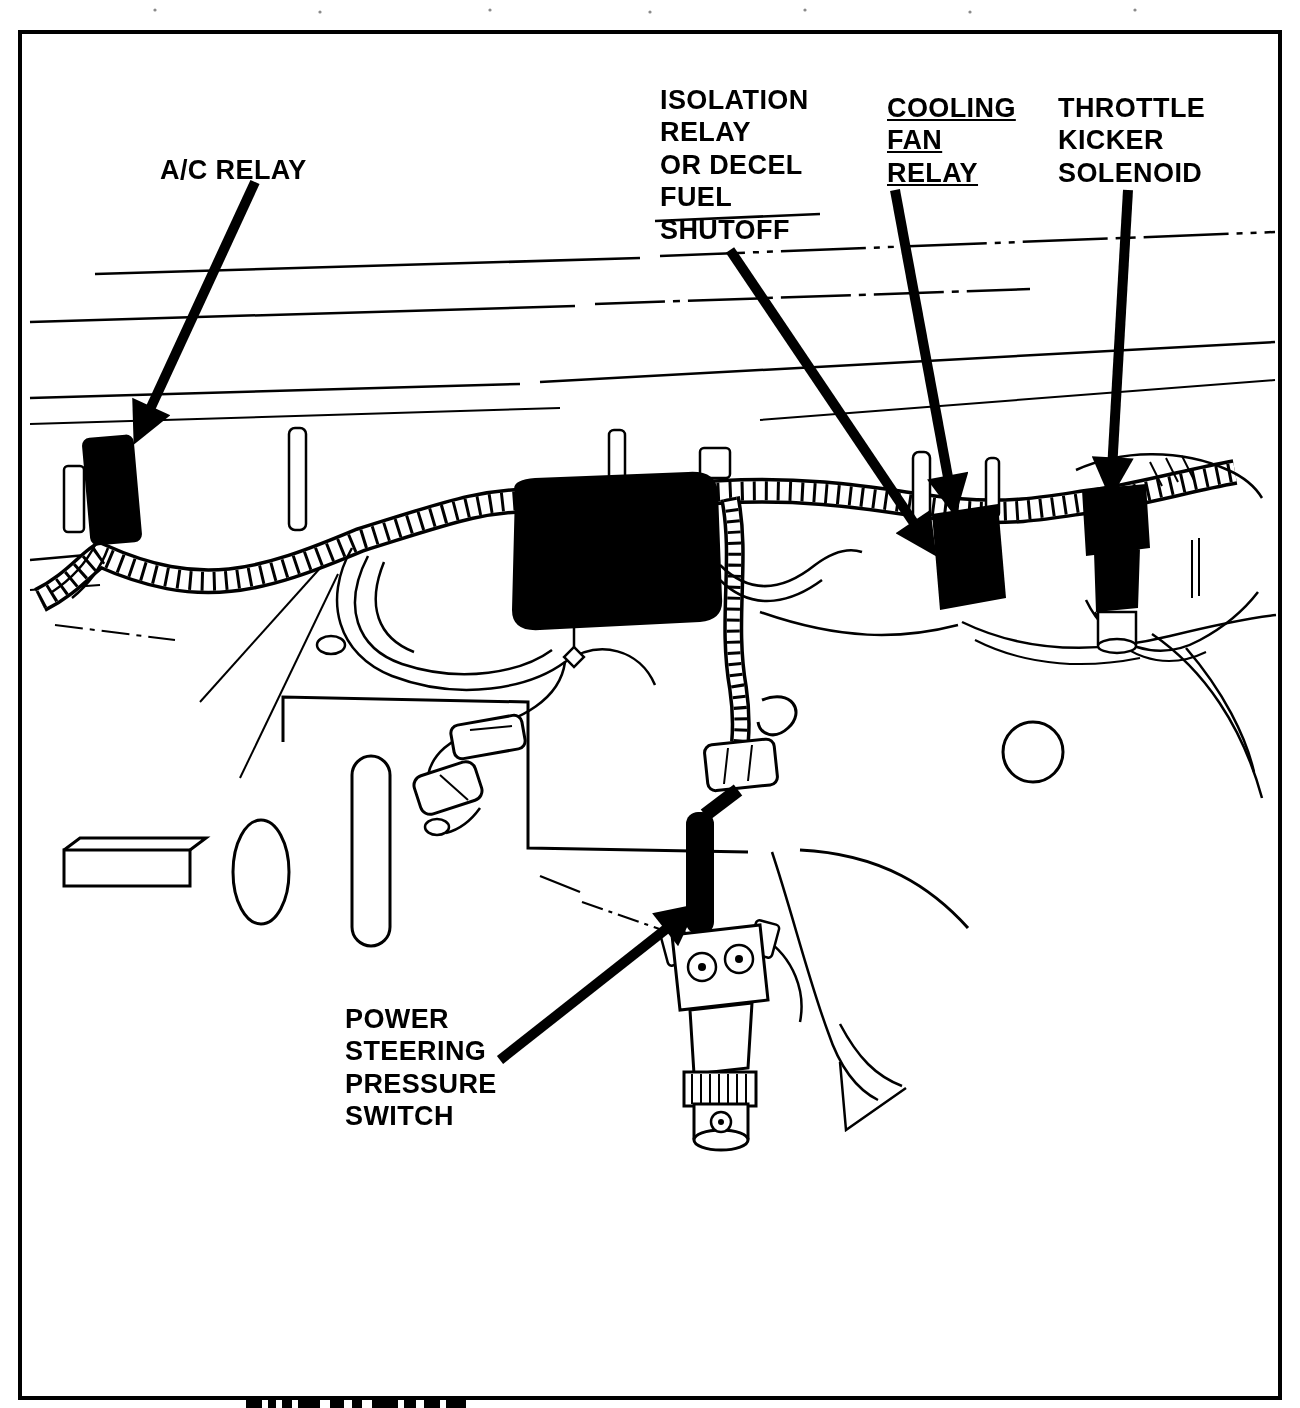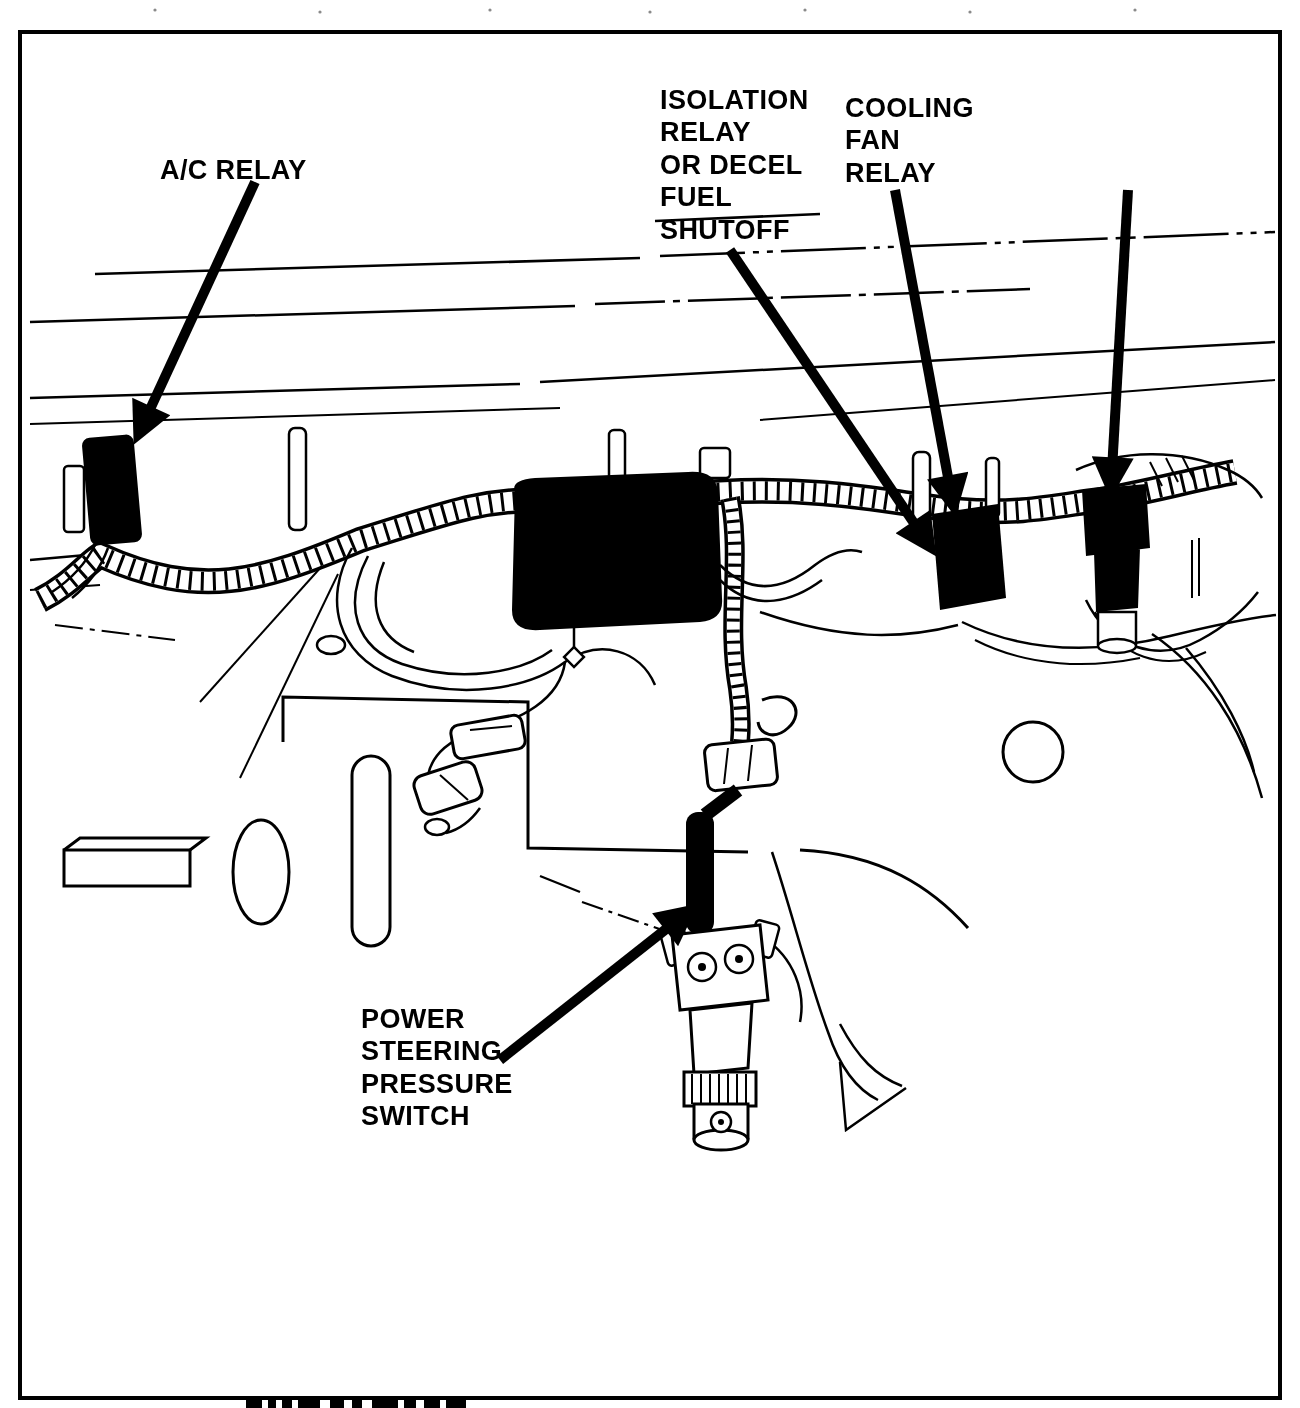--- a/index.html
+++ b/index.html
@@ -213,24 +213,27 @@
 </svg>
 
 <div class="label" style="left:160px;top:154px;">A/C RELAY</div>
 
 <div class="label" style="left:660px;top:84px;">ISOLATION
 RELAY
 OR DECEL
 FUEL
 SHUTOFF</div>
 
-<div class="label" style="left:845px;top:92px;">COOLING
+<div class="label" style="left:887px;top:92px;text-decoration:underline;">COOLING
 FAN
 RELAY</div>
 
-
-
-<div class="label" style="left:345px;top:1003px;margin-left:16px;">POWER
+<div class="label" style="left:1058px;top:92px;">THROTTLE
+KICKER
+SOLENOID</div>
+
+
+<div class="label" style="left:345px;top:1003px;">POWER
 STEERING
 PRESSURE
 SWITCH</div>
 
 </div>
 
 </body></html>

